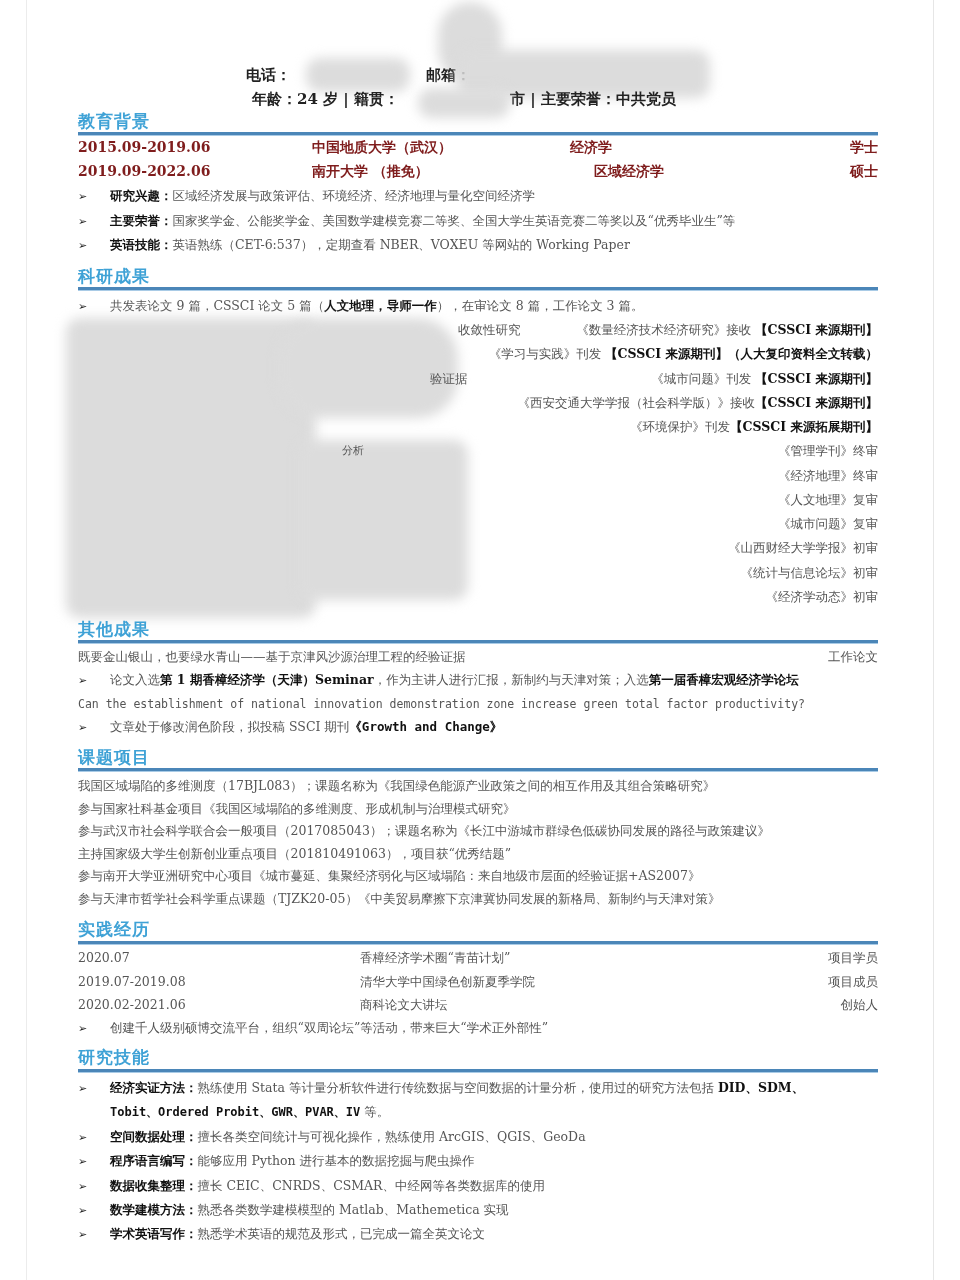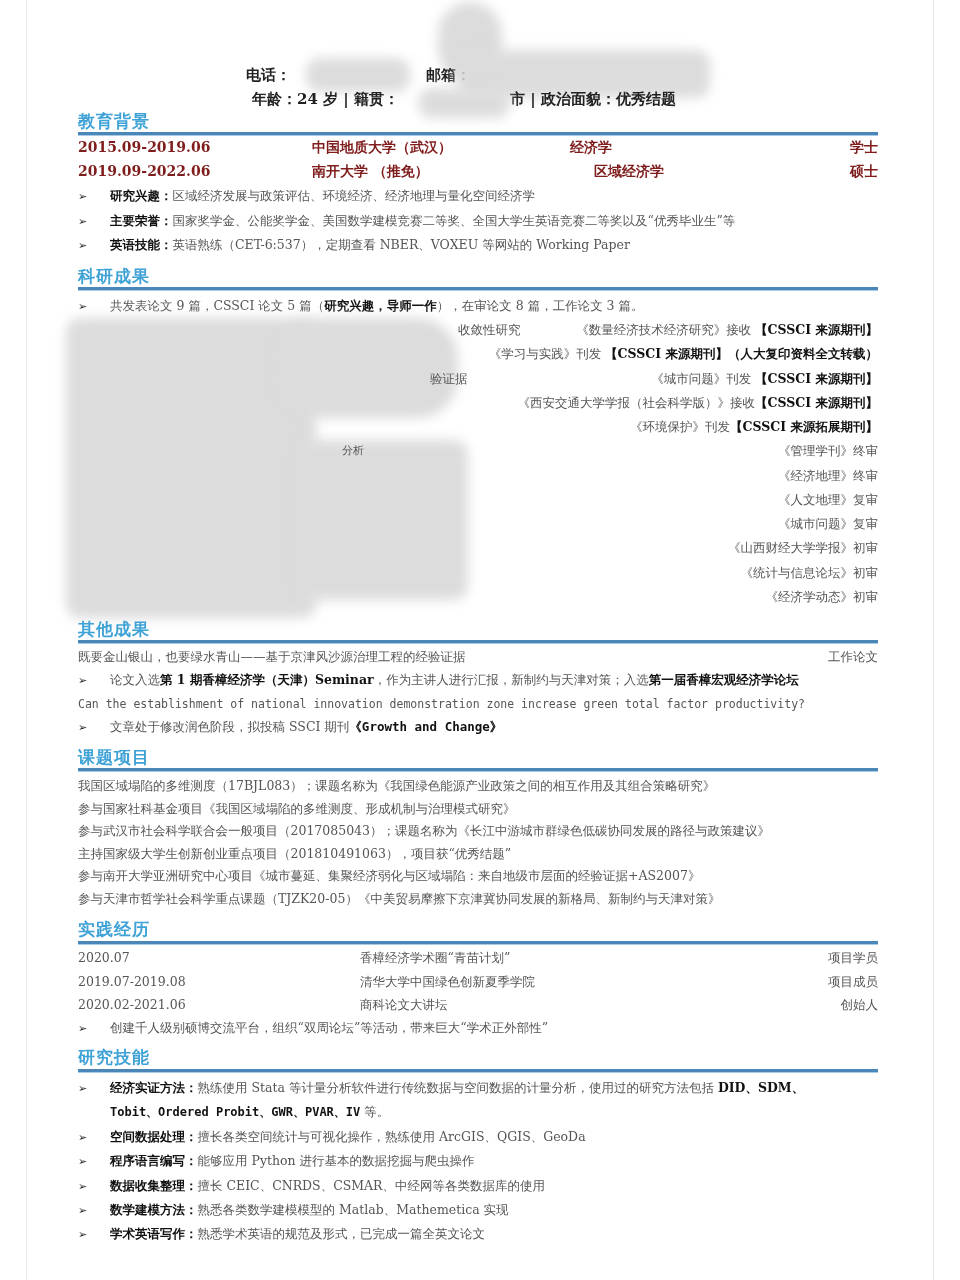--- a/index.html
+++ b/index.html
@@ -37,21 +37,21 @@
 
   <div class="blur" style="left:360px;top:2px;width:64px;height:80px;border-radius:32px;"></div>
   <div class="header-line" style="top:66px;">
     <span style="position:absolute;left:168px;">电话：</span>
     <span style="position:absolute;left:336px;padding-left:12px;">邮箱：</span>
   </div>
   <div class="blur" style="left:228px;top:58px;width:104px;height:34px;"></div>
   <div class="blur" style="left:380px;top:50px;width:252px;height:48px;"></div>
   <div class="header-line" style="top:90px;">
     <span style="position:absolute;left:174px;">年龄：24 岁 | 籍贯：</span>
-    <span style="position:absolute;left:432px;">市 | 政治面貌：优秀结题</span>
+    <span style="position:absolute;left:432px;">市 | 主要荣誉：中共党员</span>
   </div>
   <div class="blur" style="left:340px;top:88px;width:92px;height:30px;"></div>
 
   <div class="sec-title" style="top:110px;">教育背景</div>
   <div class="rule" style="top:132px;"></div>
 
   <div class="row edu" style="top:136px;">
     <span class="c" style="left:0;">2015.09-2019.06</span>
     <span class="c" style="left:234px;">中国地质大学（武汉）</span>
     <span class="c" style="left:492px;">经济学</span>
@@ -71,21 +71,21 @@
     <span class="arrow">➢</span><span class="lab">主要荣誉：</span><span class="txt">国家奖学金、公能奖学金、美国数学建模竞赛二等奖、全国大学生英语竞赛二等奖以及“优秀毕业生”等</span>
   </div>
   <div class="bullet" style="top:234px;">
     <span class="arrow">➢</span><span class="lab">英语技能：</span><span class="txt">英语熟练（CET-6:537），定期查看 NBER、VOXEU 等网站的 Working Paper</span>
   </div>
 
   <div class="sec-title" style="top:265px;">科研成果</div>
   <div class="rule" style="top:287px;"></div>
 
   <div class="bullet" style="top:295px;">
-    <span class="arrow">➢</span><span class="txt">共发表论文 9 篇，CSSCI 论文 5 篇（</span><span class="b">研究兴趣，导师一作</span><span class="txt">），在审论文 8 篇，工作论文 3 篇。</span>
+    <span class="arrow">➢</span><span class="txt">共发表论文 9 篇，CSSCI 论文 5 篇（</span><span class="b">人文地理，导师一作</span><span class="txt">），在审论文 8 篇，工作论文 3 篇。</span>
   </div>
 
   <div class="blur" style="left:-12px;top:318px;width:250px;height:300px;"></div>
   <div class="blur" style="left:200px;top:318px;width:180px;height:100px;border-radius:40px;"></div>
   <div class="blur" style="left:220px;top:440px;width:170px;height:160px;"></div>
 
   <span class="abs txt" style="left:380px;top:322px;font-size:12.5px;">收敛性研究</span>
   <span class="abs txt" style="left:352px;top:371px;font-size:12.5px;">验证据</span>
   <span class="abs txt" style="left:264px;top:443px;font-size:11px;">分析</span>
 

